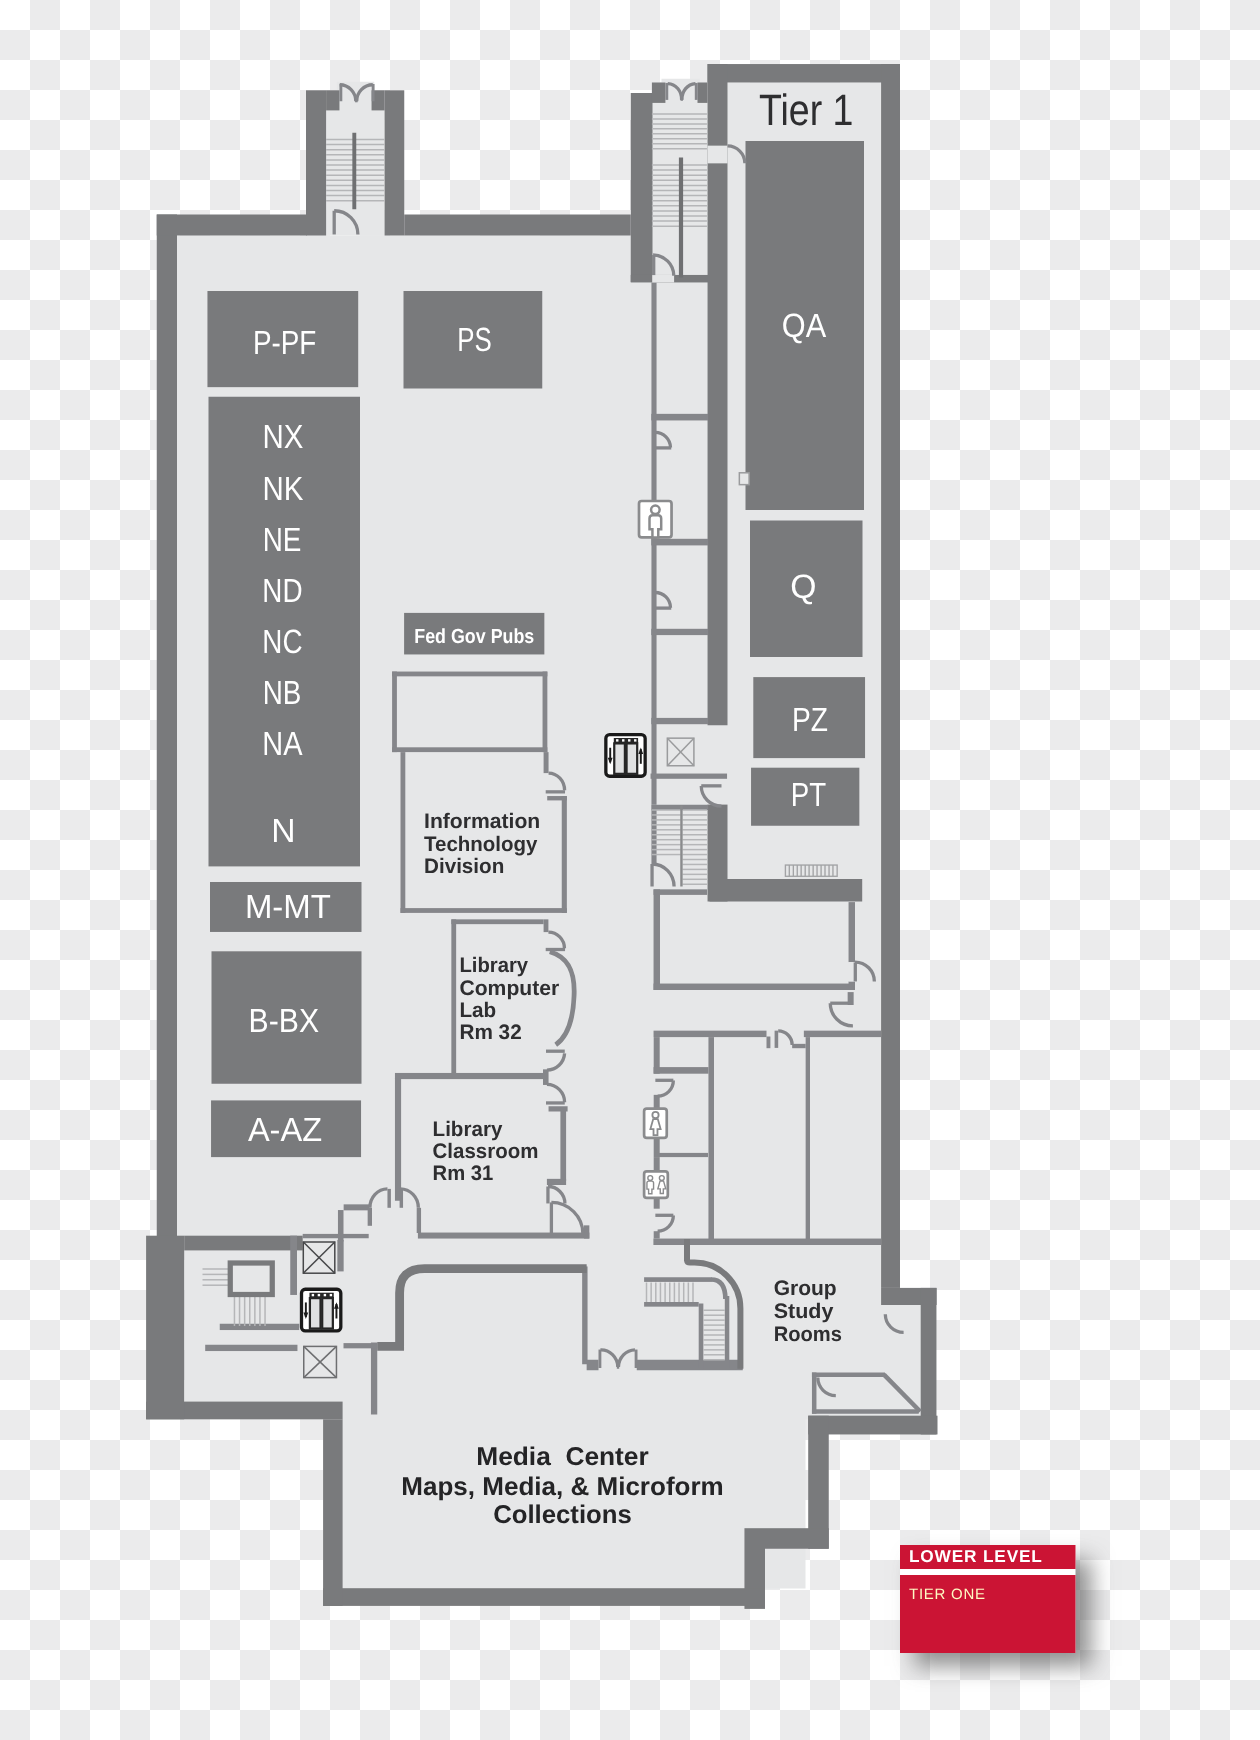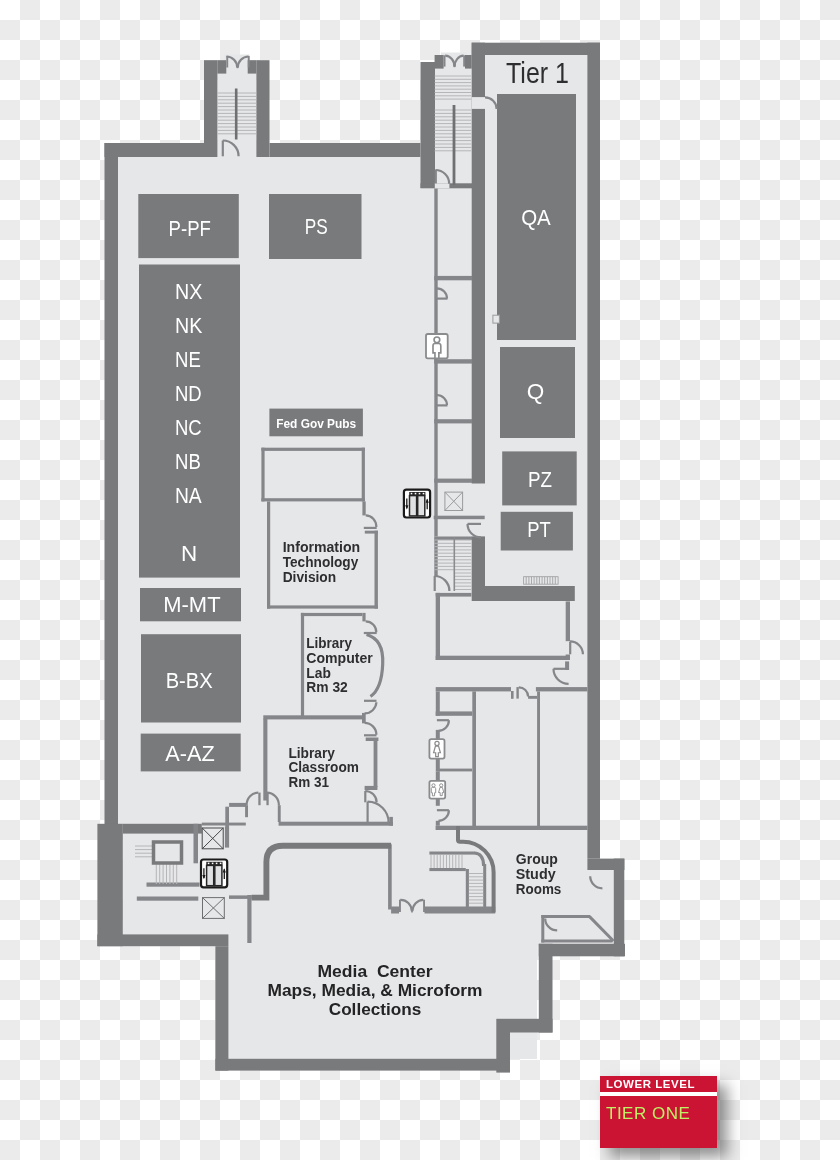--- a/index.html
+++ b/index.html
@@ -1,18 +1,18 @@
 <!DOCTYPE html>
 <html><head><meta charset="utf-8"><style>
 html,body{margin:0;padding:0;background:#fff}
 #wrap{position:relative;width:840px;height:1160px;overflow:hidden}
-#legend{position:absolute;left:600px;top:1076px;width:117.1px;background:#fff;box-shadow:10px 9px 14px rgba(75,75,75,0.62);font-family:"Liberation Sans",sans-serif}
+#legend{position:absolute;left:600px;top:1030px;width:117.1px;background:#fff;box-shadow:10px 9px 14px rgba(75,75,75,0.62);font-family:"Liberation Sans",sans-serif}
 #legend .bar{background:#cb1434;color:#fff;font-weight:bold;font-size:11.5px;height:16.2px;line-height:17px;padding-left:6px;letter-spacing:0.55px}
 #legend .gap{height:4.2px}
-#legend .box{background:#cb1434;color:#bef264;font-size:17px;height:52px;padding-left:6px;padding-top:7.5px;box-sizing:border-box;letter-spacing:0.5px}
+#legend .box{background:#cb1434;color:#fef9c3;font-size:10px;height:52px;padding-left:6px;padding-top:7.5px;box-sizing:border-box;letter-spacing:0.5px}
 </style></head><body>
 <div id="wrap">
 <svg width="840" height="1160" viewBox="0 0 840 1160">
 <defs>
         <pattern id="chk" width="40" height="40" patternUnits="userSpaceOnUse">
 <rect width="40" height="40" fill="#ffffff"></rect>
           <rect x="20" width="20" height="20" fill="#ebebec"></rect>
           <rect y="20" width="20" height="20" fill="#ebebec"></rect>
 </pattern>
       </defs>

